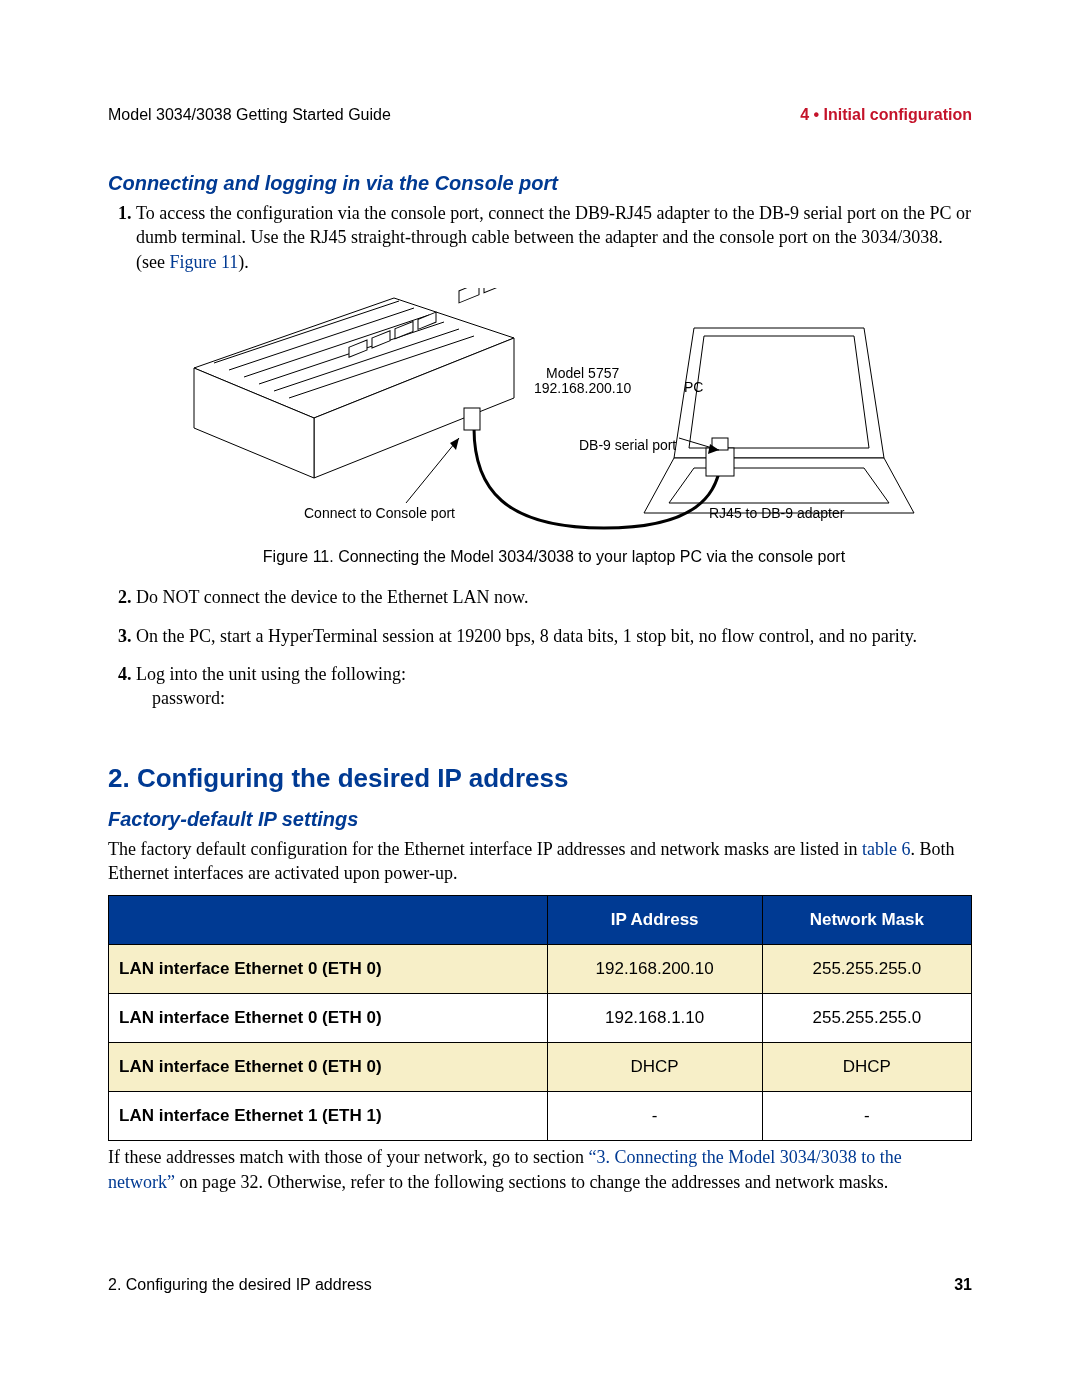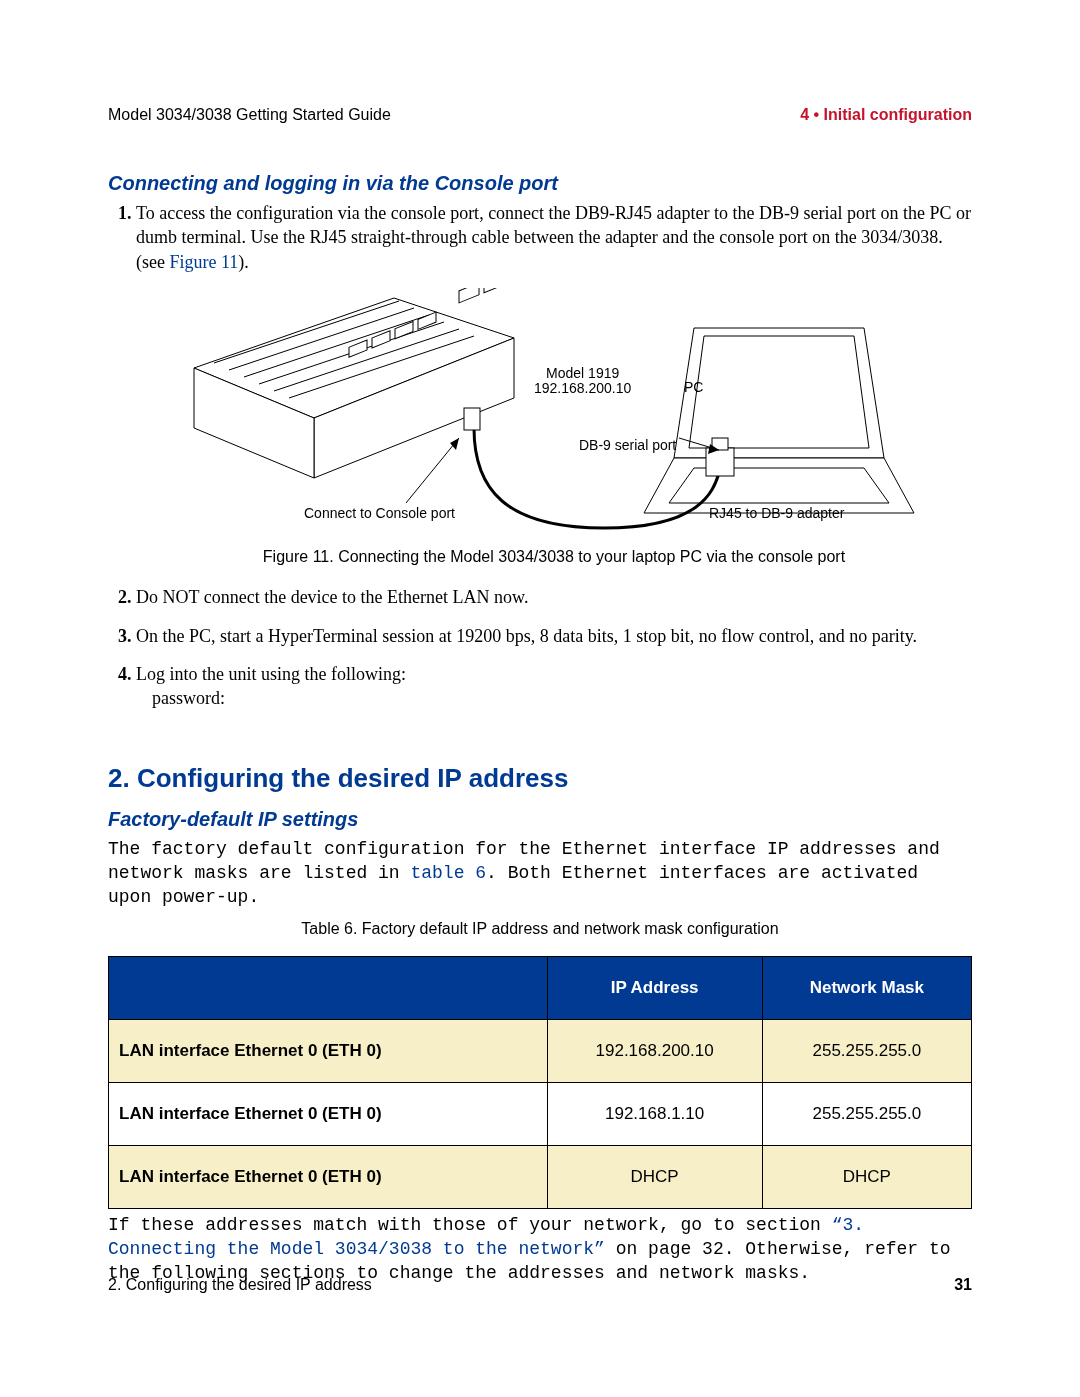--- a/index.html
+++ b/index.html
@@ -68,34 +68,34 @@
     margin-left: 16px;
   }
   .section-heading {
     font-family: Arial, Helvetica, sans-serif;
     font-weight: bold;
     color: #003a93;
     font-size: 26px;
     margin: 52px 0 14px 0;
   }
   .body-text {
-    font-family: Liberation Mono, monospace;
+    font-family: Liberation Serif, serif;
     font-size: 18px;
     line-height: 1.35;
     margin: 0 0 10px 0;
   }
   table.iptable {
     border-collapse: collapse;
     width: 100%;
     font-family: Arial, Helvetica, sans-serif;
     font-size: 17px;
   }
   table.iptable th, table.iptable td {
     border: 1px solid #000;
-    padding: 21px 10px;
+    padding: 14px 10px;
   }
   table.iptable thead th {
     background: #003a93;
     color: #fff;
     font-weight: bold;
     text-align: center;
   }
   table.iptable thead th:first-child {
     background: #003a93;
   }
@@ -187,21 +187,21 @@
           <rect class="fillw" x="532" y="160" width="28" height="28"></rect>
           <rect class="fillw" x="538" y="150" width="16" height="12"></rect>
 
           <line class="thin" x1="232" y1="215" x2="285" y2="150"></line>
           <polygon points="285,150 276,155 282,162" style="fill:#000"></polygon>
 
           <line class="thin" x1="505" y1="150" x2="545" y2="162"></line>
           <polygon points="545,162 536,156 534,166" style="fill:#000"></polygon>
         </svg>
         <div class="dl" style="left:360px; top:78px;">
-          <span>Model 1919</span><br><span>192.168.200.10</span>
+          <span>Model 5757</span><br><span>192.168.200.10</span>
         </div>
         <div class="dl" style="left:510px; top:92px;">PC</div>
         <div class="dl" style="left:405px; top:150px;">DB-9 serial port</div>
         <div class="dl" style="left:130px; top:218px;">Connect to Console port</div>
         <div class="dl" style="left:535px; top:218px;">RJ45 to DB-9 adapter</div>
       </div>
       <div class="fig-caption">Figure 11. Connecting the Model 3034/3038 to your laptop PC via the console port</div>
     </li>
     <li>Do NOT connect the device to the Ethernet LAN now.</li>
     <li>On the PC, start a HyperTerminal session at 19200 bps, 8 data bits, 1 stop bit, no flow control, and no parity.</li>
@@ -211,21 +211,20 @@
     </li>
   </ol>
 
   <div class="section-heading">2. Configuring the desired IP address</div>
   <div class="sub-heading">Factory-default IP settings</div>
 
   <p class="body-text">
     <span>The factory default configuration for the Ethernet interface IP addresses and network masks are listed in </span><span class="link">table 6</span><span>. Both Ethernet interfaces are activated upon power-up.</span>
   </p>
 
-  <div class="tbl-caption">Table 6. Factory default IP address and network mask configuration</div>
 
   <table class="iptable">
     <thead>
       <tr>
         <th></th>
         <th>IP Address</th>
         <th>Network Mask</th>
       </tr>
     </thead>
     <tbody>
@@ -237,20 +236,25 @@
       <tr>
         <td>LAN interface Ethernet 0 (ETH 0)</td>
           <td>192.168.1.10</td>
           <td>255.255.255.0</td>
       </tr>
       <tr class="row-yellow">
         <td>LAN interface Ethernet 0 (ETH 0)</td>
           <td>DHCP</td>
           <td>DHCP</td>
       </tr>
+      <tr>
+        <td>LAN interface Ethernet 1 (ETH 1)</td>
+          <td>-</td>
+          <td>-</td>
+      </tr>
     </tbody>
   </table>
 
   <p class="body-text" style="margin-top:4px;">
     <span>If these addresses match with those of your network, go to section </span><span class="link">“3. Connecting the Model 3034/3038 to the network”</span><span> on page 32. Otherwise, refer to the following sections to change the addresses and network masks.</span>
   </p>
 
   <div class="footer-row">
     <div class="footer-left">2. Configuring the desired IP address</div>
     <div class="footer-right">31</div>

